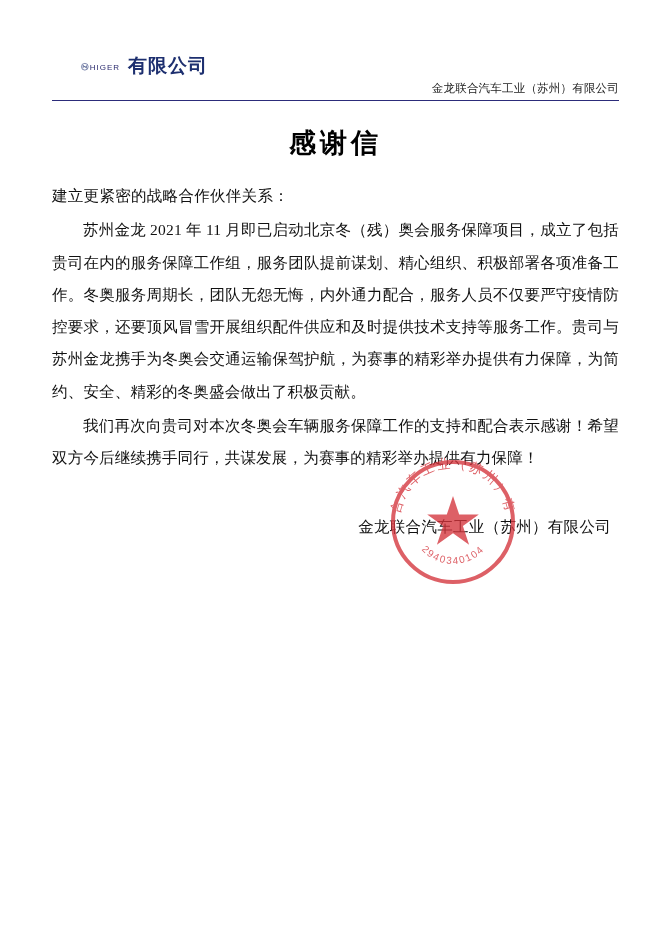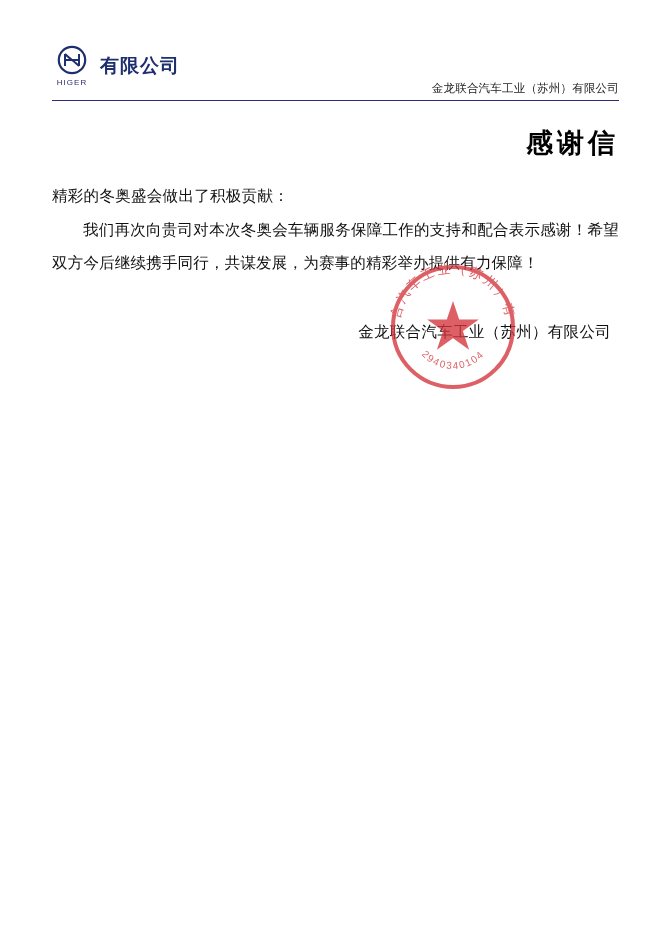--- a/index.html
+++ b/index.html
@@ -33,23 +33,24 @@
   }
   .logo-block {
     display: flex;
     align-items: center;
     gap: 8px;
   }
   .logo-mark {
     width: 40px;
     height: 44px;
     display: flex;
-    flex-direction: column;
+    flex-direction: row;
     align-items: center;
-    justify-content: flex-start;
+    justify-content: center;
+    margin-left: 28px;
   }
   .logo-mark svg { display: block; }
   .logo-sub {
     font-family: "Liberation Sans", sans-serif;
     font-size: 8px;
     letter-spacing: 1px;
     color: #2b2b6e;
     margin-top: 1px;
   }
   .logo-cn {
@@ -69,21 +70,21 @@
     color: #222;
     letter-spacing: 0.2px;
   }
   .rule {
     border-top: 1.6px solid #2c2c7a;
     margin-top: 2px;
   }
 
   
   .doc-title {
-    text-align: right;
+    text-align: center;
     font-size: 27px;
     font-weight: bold;
     letter-spacing: 4px;
     margin: 24px 0 20px 0;
     color: #000;
   }
 
   
   .salutation {
     font-size: 15.5px;
@@ -148,21 +149,22 @@
         <div class="logo-sub">HIGER</div>
       </div>
       <div class="logo-cn">有限公司</div>
     </div>
     <div class="company-right">金龙联合汽车工业（苏州）有限公司</div>
   </div>
   <div class="rule"></div>
 
   <div class="doc-title">感谢信</div>
 
-  <p class="salutation">精彩的冬奥盛会做出了积极贡献：</p>
+  <p class="salutation">建立更紧密的战略合作伙伴关系：</p>
+  <p class="para">苏州金龙 2021 年 11 月即已启动北京冬（残）奥会服务保障项目，成立了包括贵司在内的服务保障工作组，服务团队提前谋划、精心组织、积极部署各项准备工作。冬奥服务周期长，团队无怨无悔，内外通力配合，服务人员不仅要严守疫情防控要求，还要顶风冒雪开展组织配件供应和及时提供技术支持等服务工作。贵司与苏州金龙携手为冬奥会交通运输保驾护航，为赛事的精彩举办提供有力保障，为简约、安全、精彩的冬奥盛会做出了积极贡献。</p>
   <p class="para">我们再次向贵司对本次冬奥会车辆服务保障工作的支持和配合表示感谢！希望双方今后继续携手同行，共谋发展，为赛事的精彩举办提供有力保障！</p>
 
   <div class="sign-block">
 
     <div class="seal">
       <svg width="148" height="148" viewBox="0 0 148 148" aria-hidden="true">
         <defs>
           <path id="sealTopArc" d="M 20,74 A 54,54 0 0 1 128,74"></path>
           <path id="sealBotArc" d="M 32,74 A 42,42 0 0 0 116,74"></path>
         </defs>

